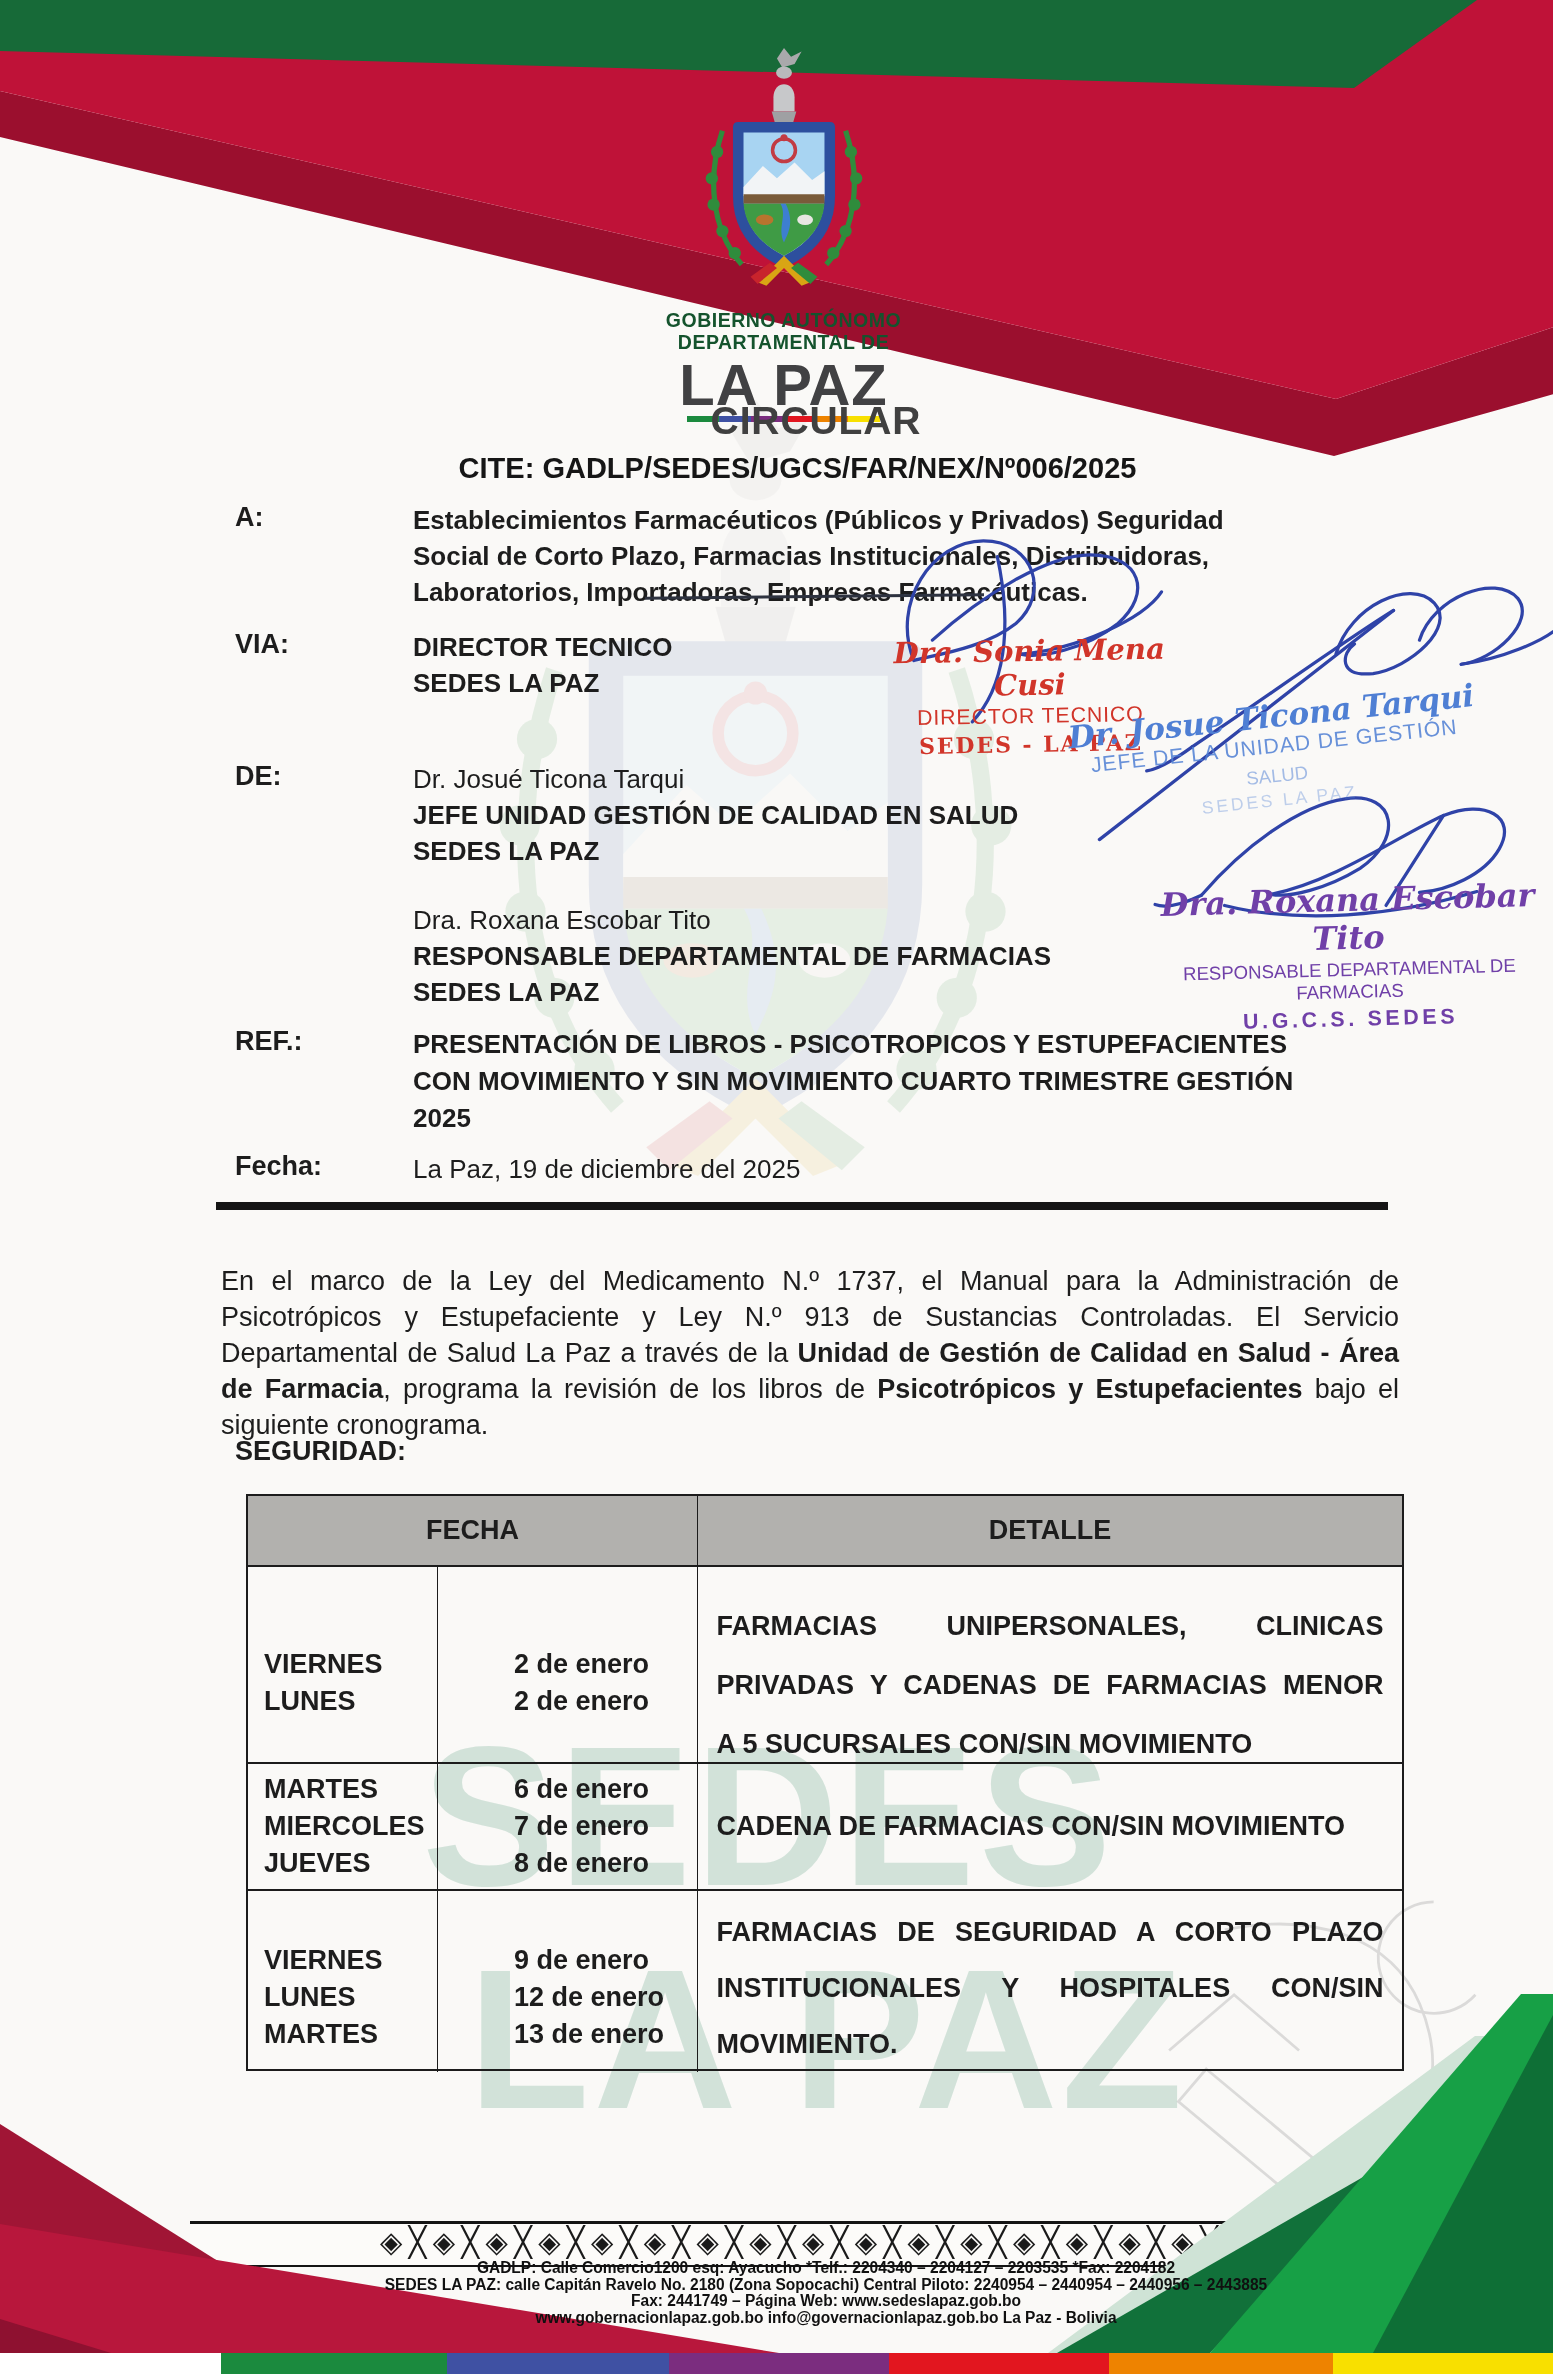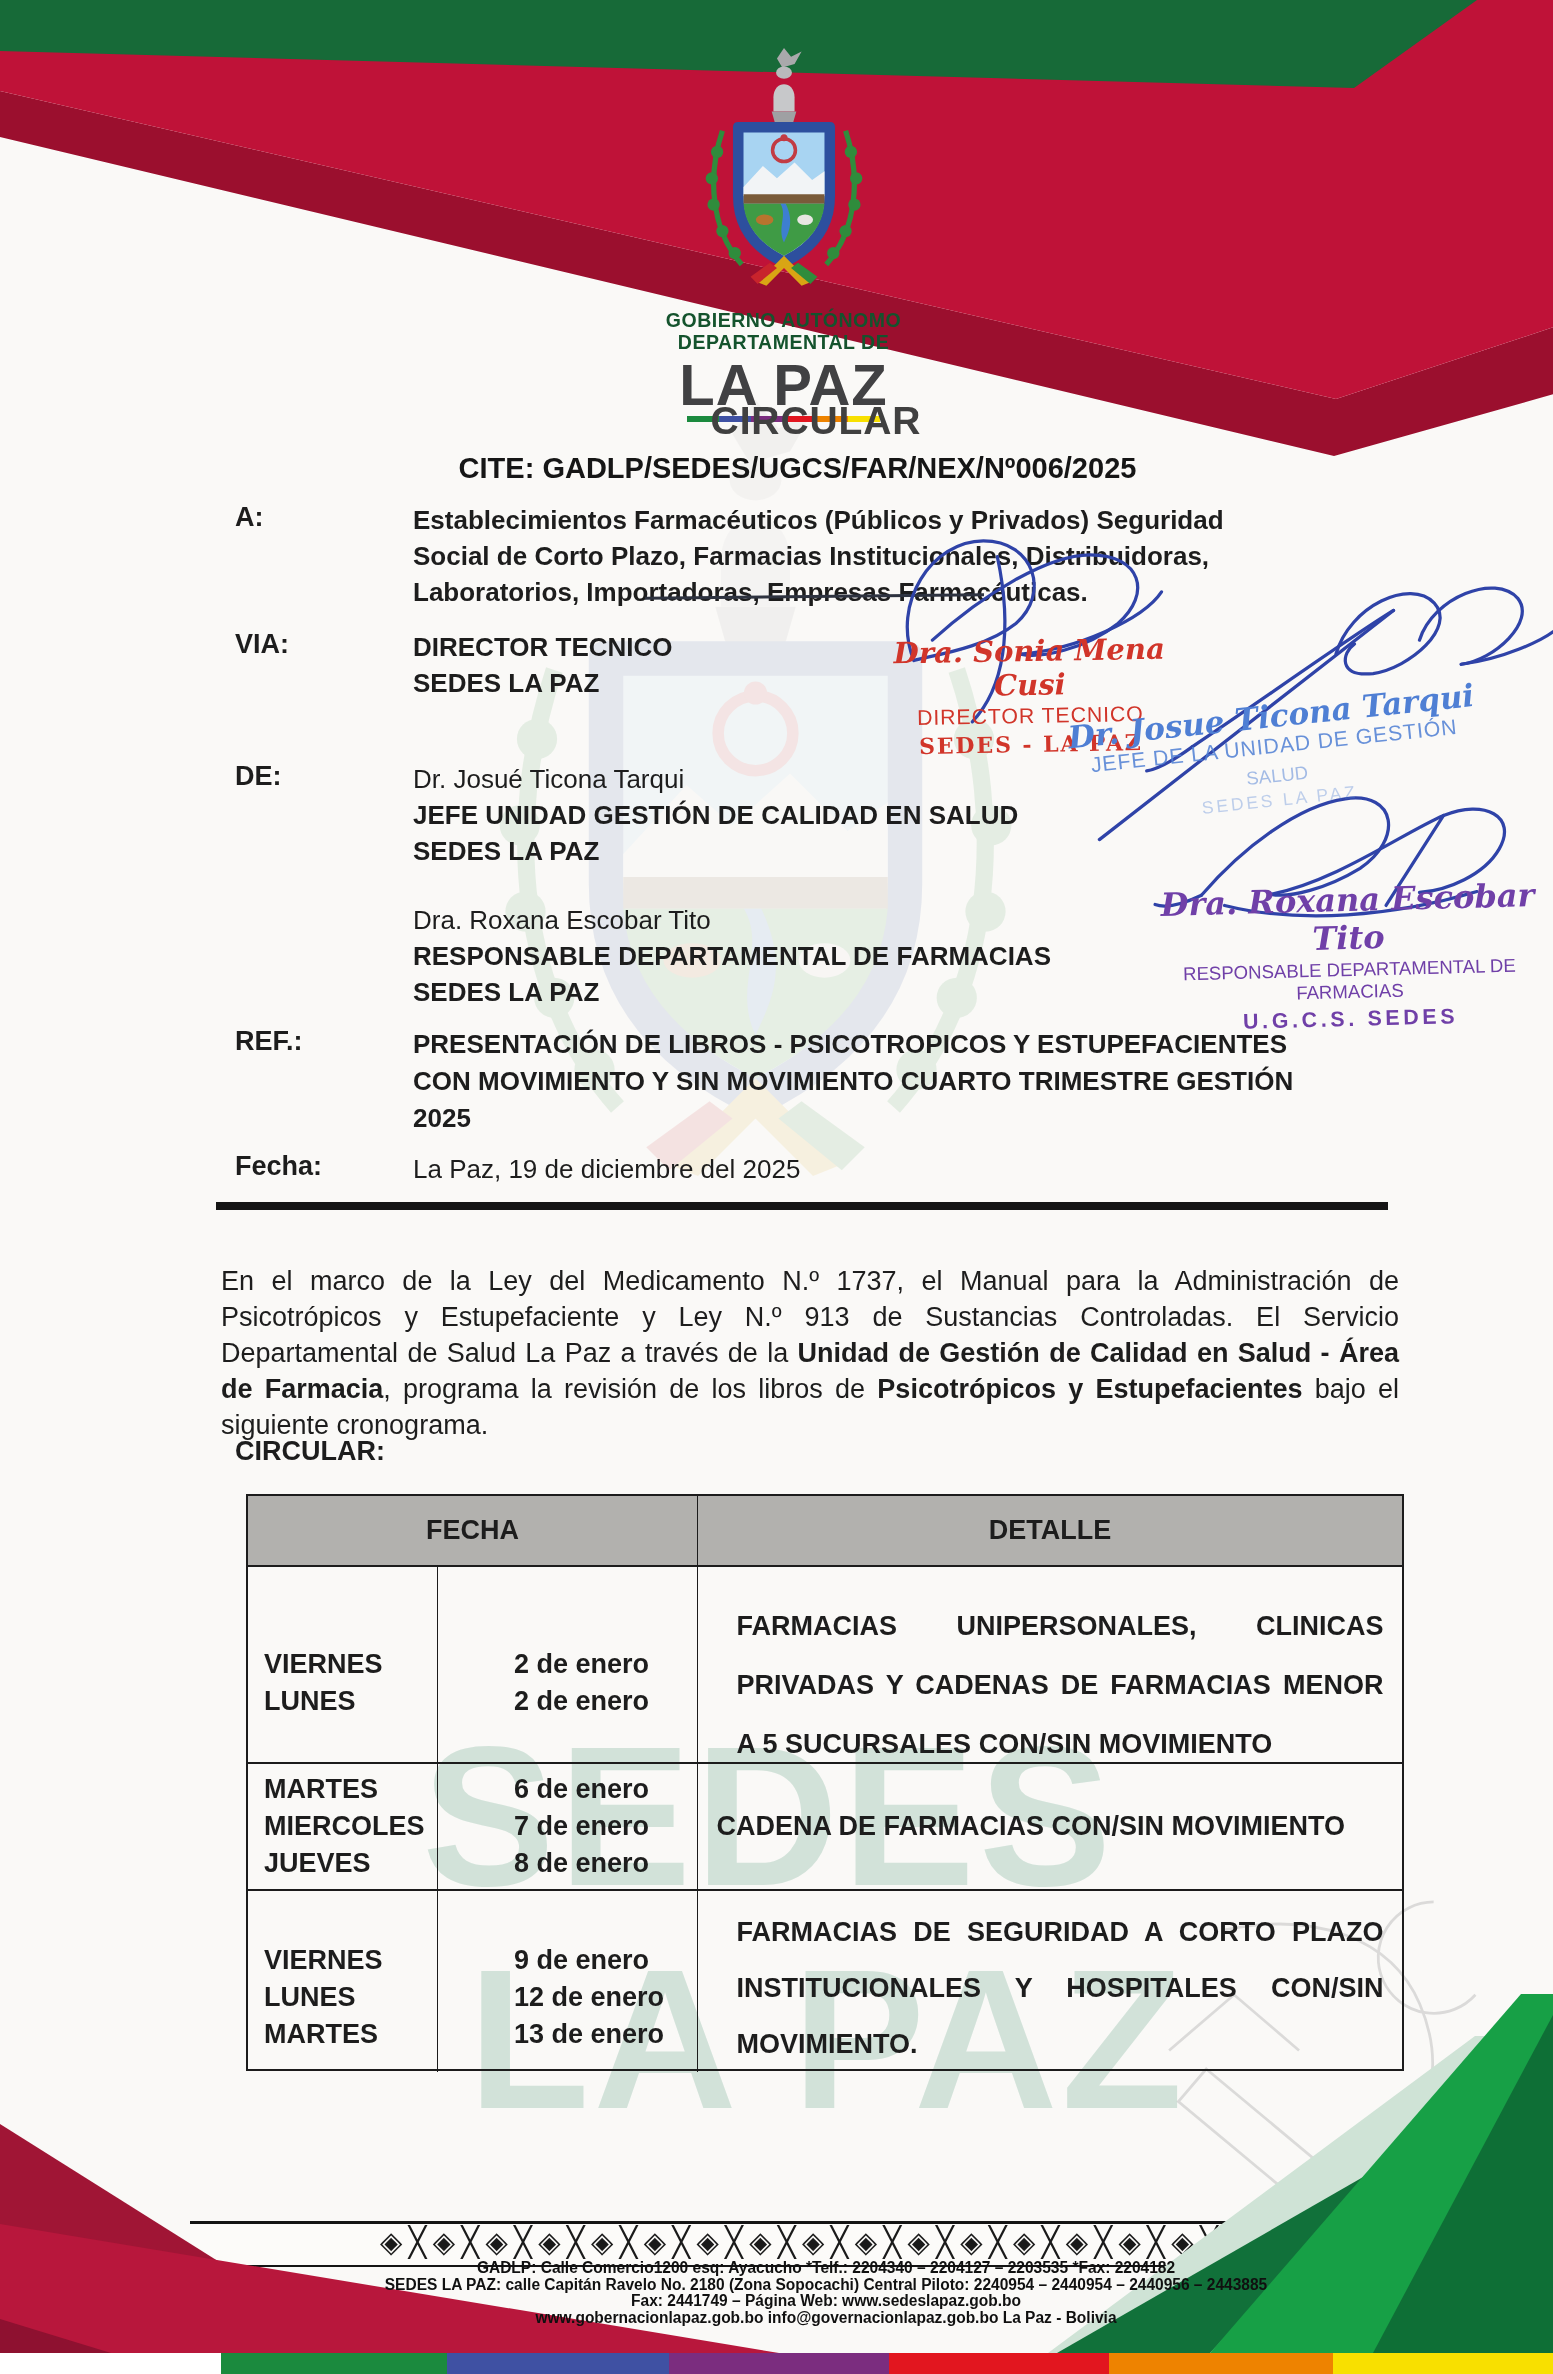--- a/index.html
+++ b/index.html
@@ -53,21 +53,21 @@
   .row1{height:195px;}.row2{height:125px;}.row3{height:178px;}
   .days,.dates{font-size:27px;font-weight:700;line-height:37px;padding-left:16px;}
   .dates{padding-left:76px;}
   .row1 .days,.row1 .dates{padding-top:79px;}
   .row2 .days,.row2 .dates{padding-top:6.5px;}
   .row3 .days,.row3 .dates{padding-top:51px;}
   .detail{font-size:27px;font-weight:700;padding:0 18.6px;}
   .row1 .detail{padding-top:30px;line-height:59px;}
   .row2 .detail{display:flex;align-items:center;}
   .row3 .detail{padding-top:13px;line-height:56px;}
-  .jl{text-align:justify;text-align-last:justify;margin-left:20px;}
+  .jl{text-align:justify;text-align-last:justify;}
   .jl.last{text-align-last:left;}
 
   
   .stamp{text-align:center;}
   .stamp .sname{font-family:"DejaVu Serif",serif;font-style:italic;font-weight:700;}
   .st-sonia{left:863px;top:634px;width:334px;transform:rotate(-1deg);}
   .st-sonia .sname{font-size:29px;}
   .st-sonia .sl2{font-size:21.3px;letter-spacing:0.9px;margin-top:1.9px;}
   .st-sonia .sl3{font-size:22px;font-weight:700;font-family:"DejaVu Serif",serif;letter-spacing:1.9px;margin-top:1.9px;}
   .st-josue{left:1057px;top:698px;width:436px;transform:rotate(-6deg);}
@@ -210,21 +210,21 @@
   </div>
 
   <div class="abs flabel" style="top:1151px;">Fecha:</div>
   <div class="abs fcontent" style="top:1151px;">La Paz, 19 de diciembre del 2025</div>
 
   <div class="abs rule"></div>
 
   <div class="abs bodytext">
     <span>En el marco de la Ley del Medicamento N.º 1737, el Manual para la Administración de Psicotrópicos y Estupefaciente y Ley N.º 913 de Sustancias Controladas. El Servicio Departamental de Salud La Paz a través de la </span><span class="bold">Unidad de Gestión de Calidad en Salud - Área de Farmacia</span><span>, programa la revisión de los libros de </span><span class="bold">Psicotrópicos y Estupefacientes</span><span> bajo el siguiente cronograma.</span>
   </div>
-  <div class="abs detalles">CIRCULAR:</div>
+  <div class="abs detalles">SEGURIDAD:</div>
 
   <div class="abs table">
     <div class="t-header">
       <div class="th">FECHA</div>
       <div class="th">DETALLE</div>
     </div>
     <div class="t-row row1">
       <div class="td days">
         <div>VIERNES</div>
         <div>LUNES</div>

